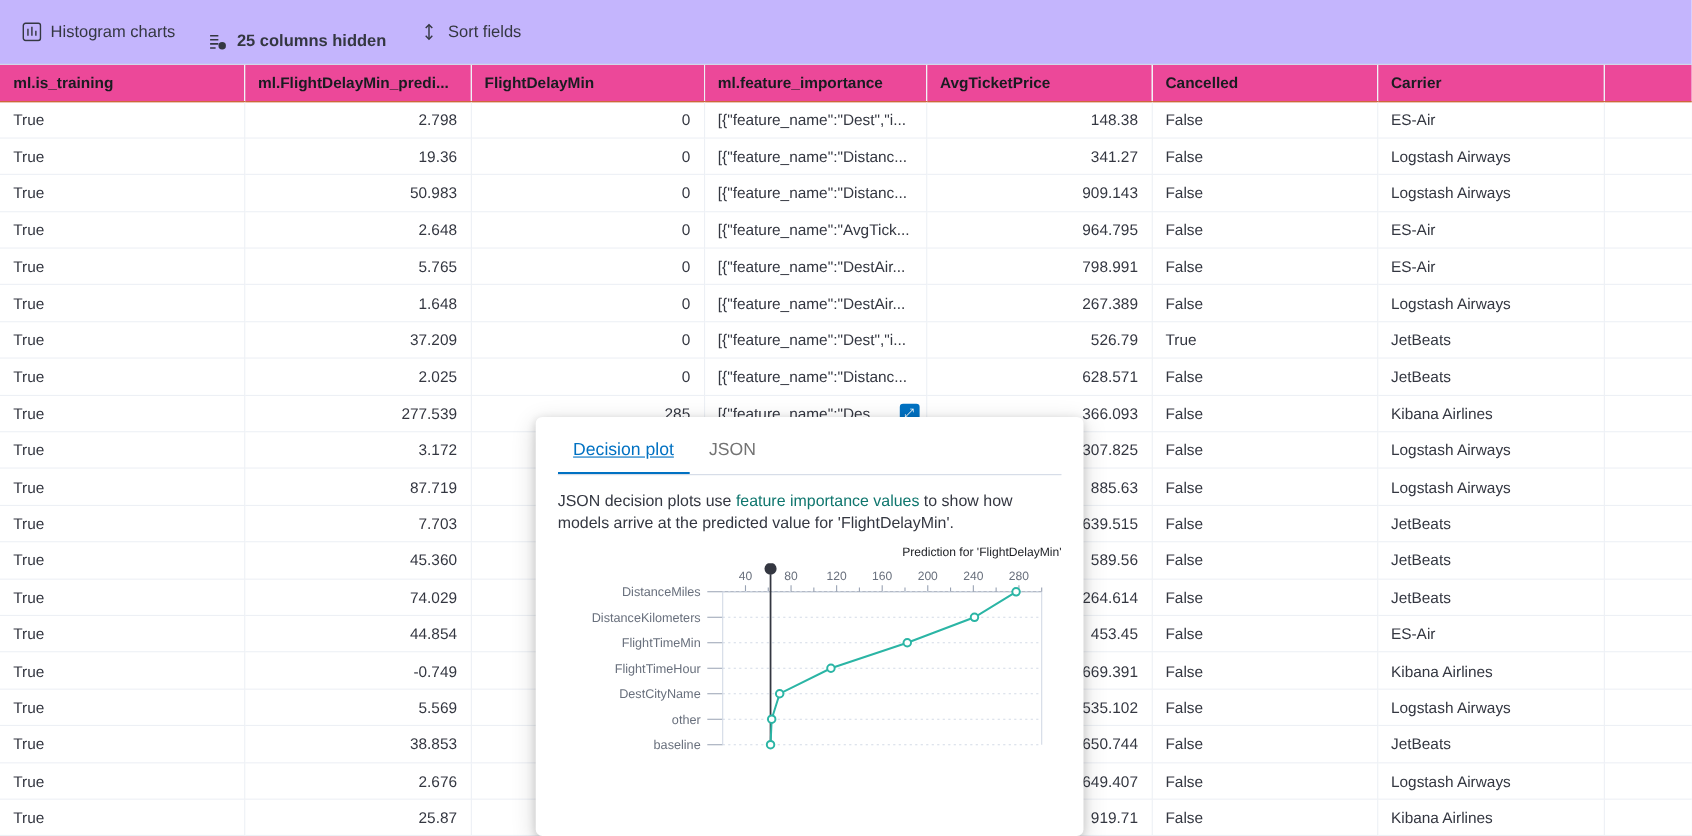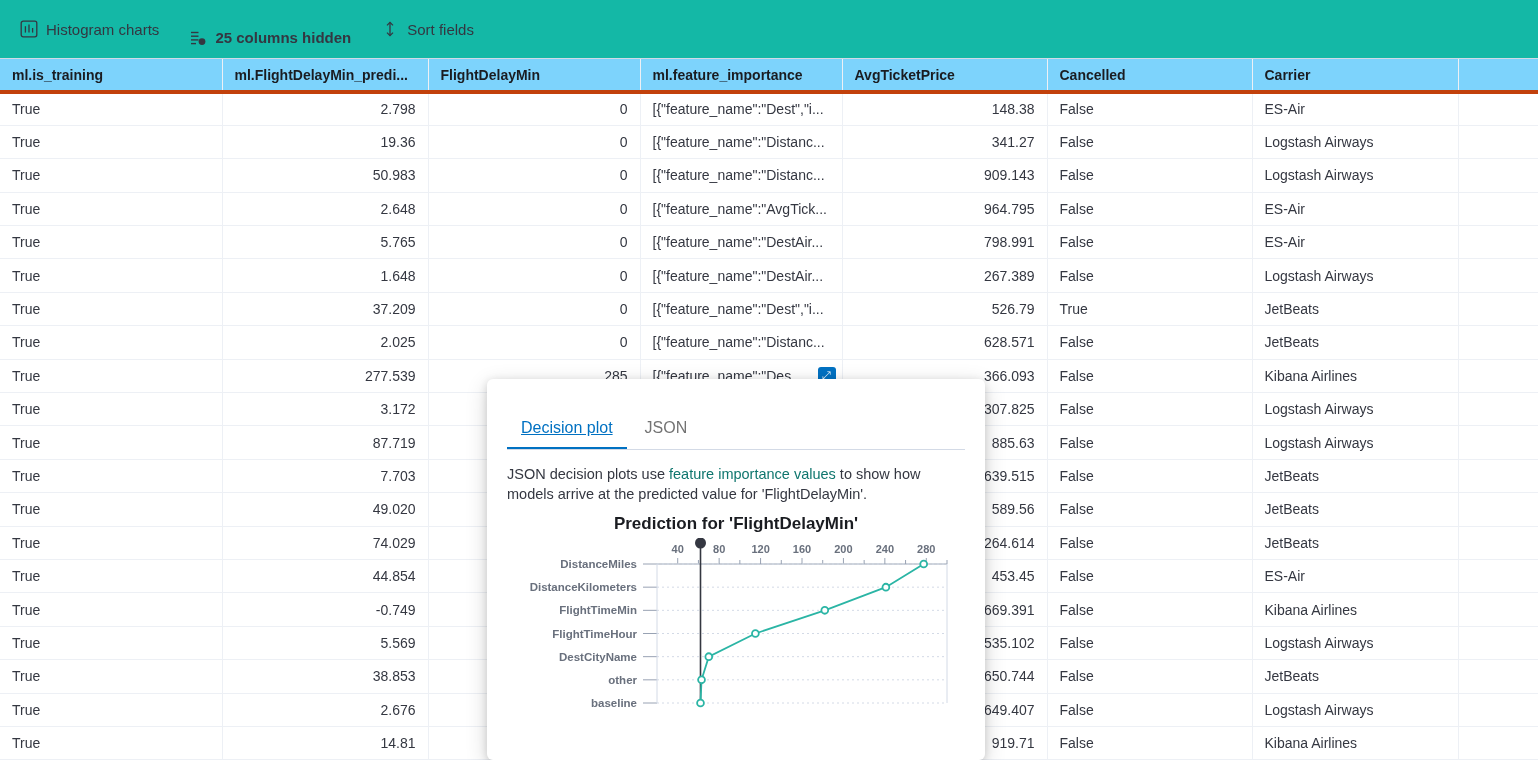--- a/index.html
+++ b/index.html
@@ -17,21 +17,21 @@
     position: relative;
   }
 
   
   .toolbar {
     height: 59px;
     display: flex;
     align-items: center;
     padding: 0 18px;
     box-sizing: border-box;
-    background: #14b8a6;
+    background: #c4b5fd;
     border-bottom: 1px solid #d3dae6;
     gap: 26px;
   }
   .tb-btn {
     display: flex;
     align-items: center;
     gap: 8px;
     background: none;
     border: none;
     cursor: pointer;
@@ -51,22 +51,22 @@
   }
 
   
   .grid {
     width: 100%;
     border-collapse: collapse;
     table-layout: fixed;
   }
   .grid th {
     height: 33px;
-    background: #7dd3fc;
-    border-bottom: 4px solid #c2410c;
+    background: #ec4899;
+    border-bottom: 1px solid #c2410c;
     border-right: 1px solid #edf0f5;
     font-size: 14px;
     font-weight: bold;
     color: #1a1c21;
     padding: 0 12px;
     text-align: left;
     white-space: nowrap;
     overflow: hidden;
     text-overflow: ellipsis;
     box-sizing: border-box;
@@ -125,21 +125,20 @@
     box-shadow: 0 2px 8px rgba(0,0,0,.14), 0 6px 22px rgba(0,0,0,.16);
     box-sizing: border-box;
     padding: 14px 20px 0 20px;
     overflow: hidden;
   }
   .pop-tabs {
     display: flex;
     gap: 4px;
     border-bottom: 1px solid #d3dae6;
     margin-bottom: 14px;
-    margin-top: 18px;
   }
   .pop-tab {
     padding: 8px 14px 12px 14px;
     font-size: 16px;
     color: #737373;
     cursor: pointer;
     background: none;
     border: none;
     font-family: "Liberation Sans", sans-serif;
   }
@@ -150,27 +149,27 @@
     box-shadow: inset 0 -2px 0 #0071c2;
   }
   .pop-desc {
     font-size: 14.5px;
     line-height: 20px;
     color: #343741;
     margin: 0 0 10px 0;
   }
   .pop-desc a { color: #0f766e; text-decoration: none; }
   .chart-title {
-    text-align: center;
-    font-size: 17px;
-    font-weight: bold;
+    text-align: right;
+    font-size: 11px;
+    font-weight: normal;
     color: #1a1c21;
     margin: 8px 0 4px 0;
   }
-  .chart-wrap { position: relative; width: 458px; height: 190px; font-weight: bold; }
+  .chart-wrap { position: relative; width: 458px; height: 190px; }
   .chart-wrap svg { display: block; }
 
   .axis-label {
     font-family: "Liberation Sans", sans-serif;
     font-size: 11px;
     fill: #69707d;
   }
   .ylabel {
     font-family: "Liberation Sans", sans-serif;
     font-size: 11.5px;
@@ -358,21 +357,21 @@
         <td class="num">7.703</td>
         <td class="num"></td>
         <td></td>
         <td class="num">639.515</td>
         <td>False</td>
         <td>JetBeats</td>
         <td></td>
       </tr>
       <tr>
         <td>True</td>
-        <td class="num">49.020</td>
+        <td class="num">45.360</td>
         <td class="num"></td>
         <td></td>
         <td class="num">589.56</td>
         <td>False</td>
         <td>JetBeats</td>
         <td></td>
       </tr>
       <tr>
         <td>True</td>
         <td class="num">74.029</td>
@@ -428,21 +427,21 @@
         <td class="num">2.676</td>
         <td class="num"></td>
         <td></td>
         <td class="num">649.407</td>
         <td>False</td>
         <td>Logstash Airways</td>
         <td></td>
       </tr>
       <tr>
         <td>True</td>
-        <td class="num">14.81</td>
+        <td class="num">25.87</td>
         <td class="num"></td>
         <td></td>
         <td class="num">919.71</td>
         <td>False</td>
         <td>Kibana Airlines</td>
         <td></td>
       </tr>
     </tbody>
 </table>
 

